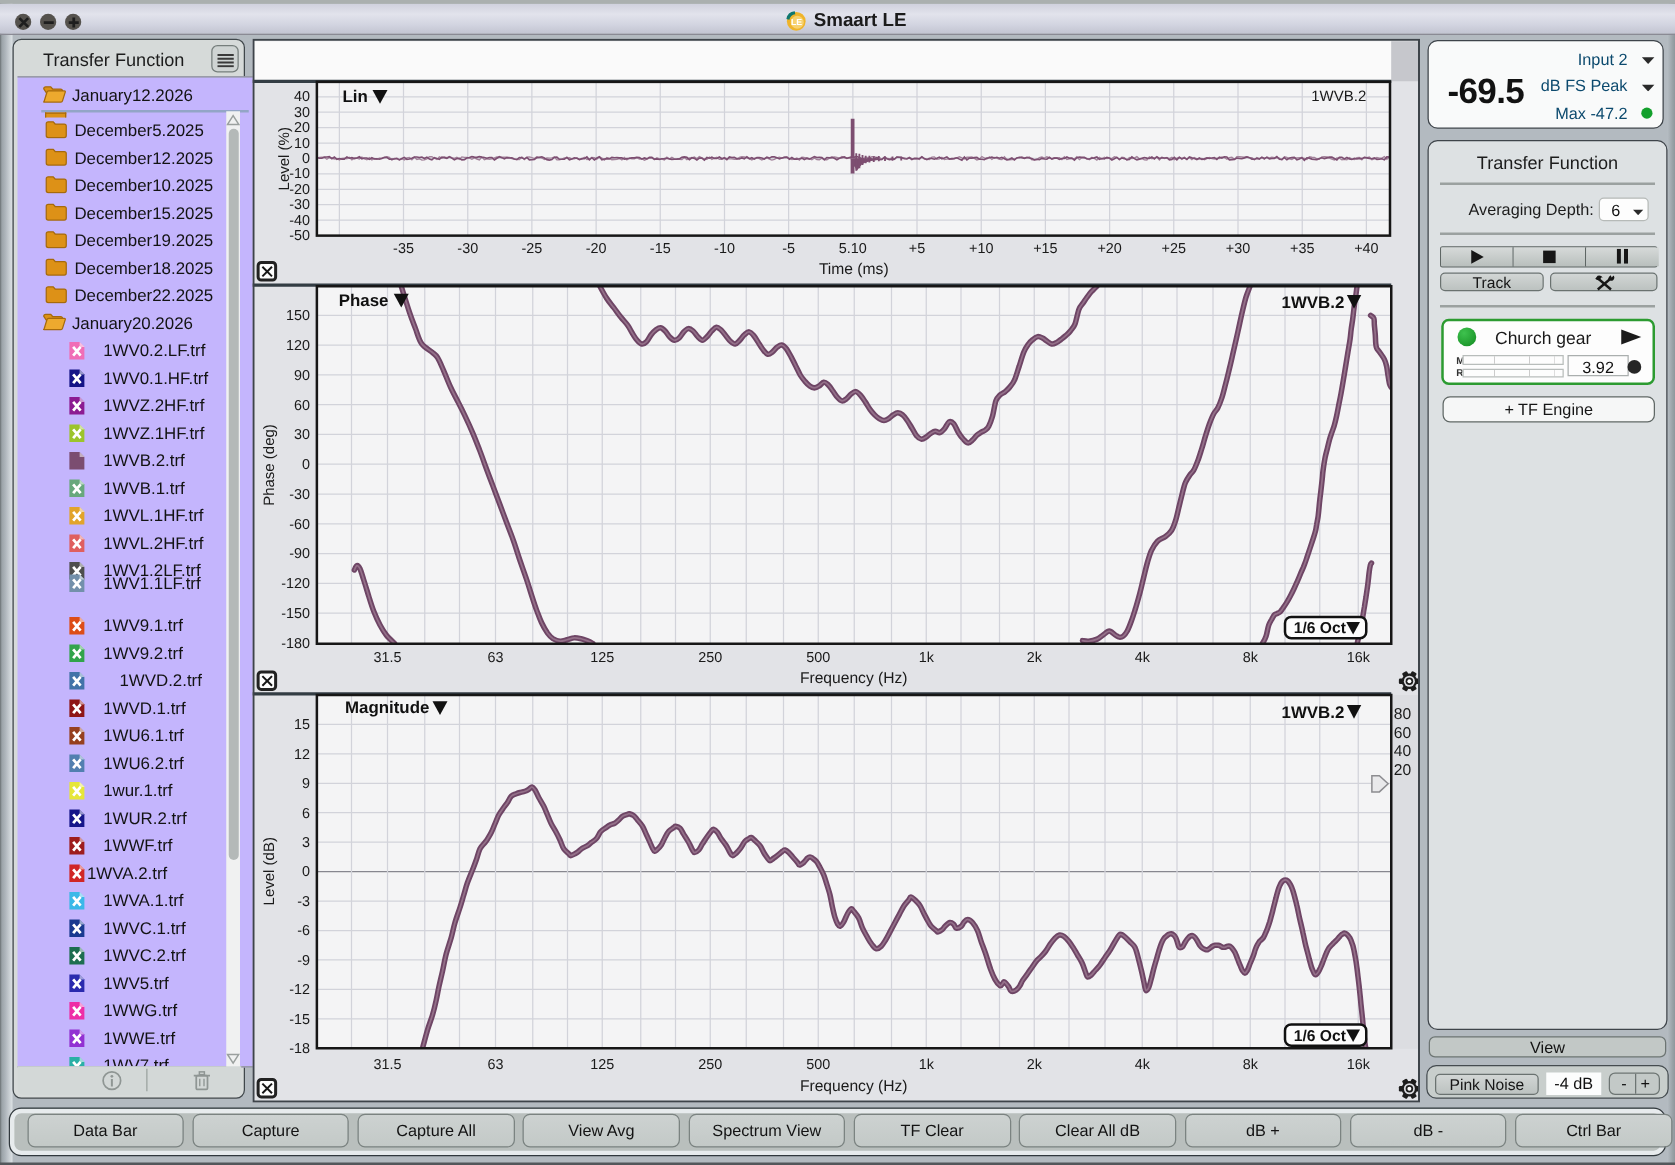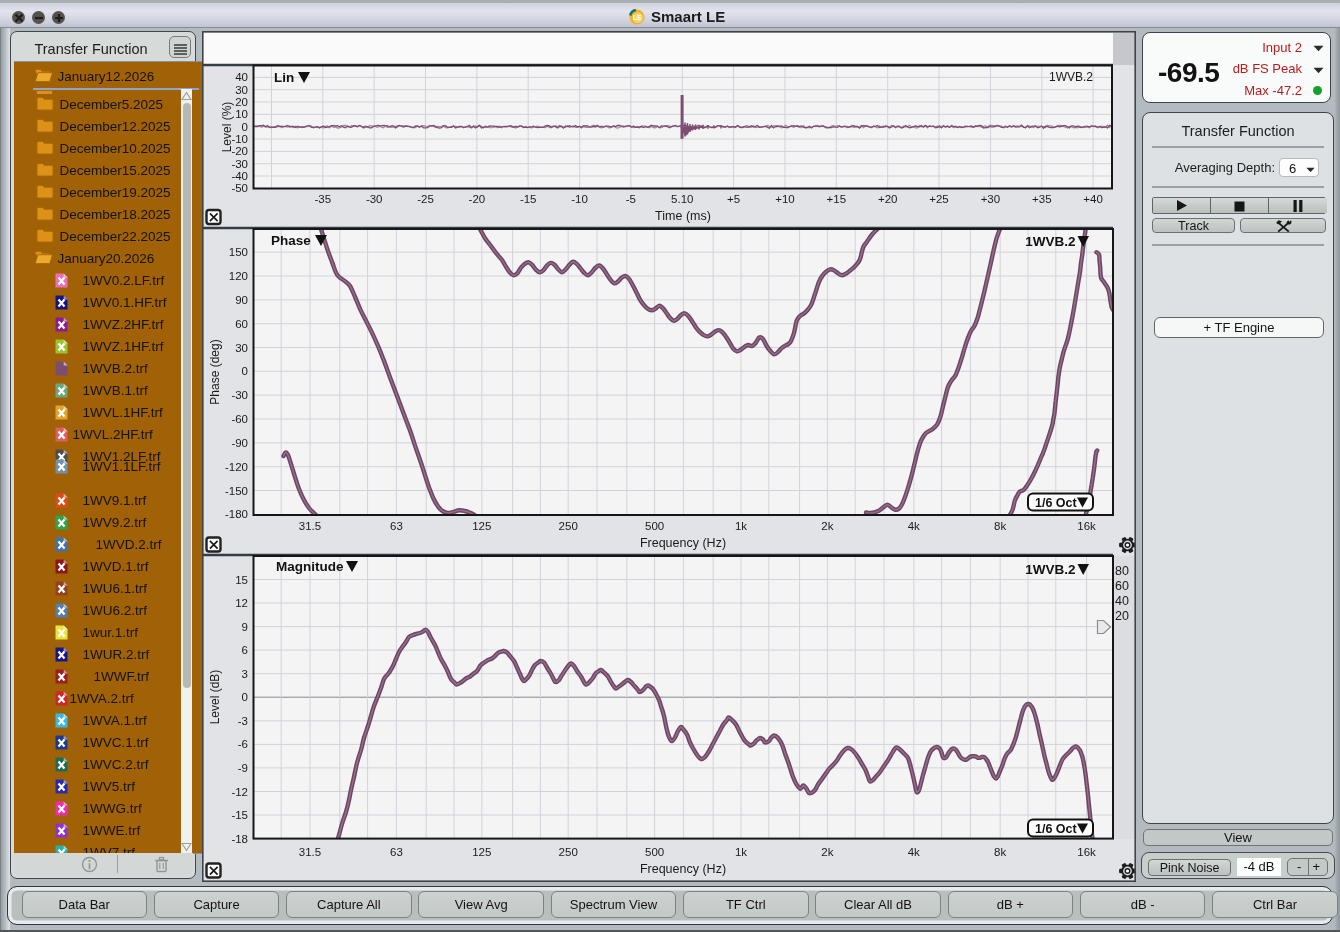--- a/index.html
+++ b/index.html
@@ -12,32 +12,32 @@
   background:linear-gradient(#cfd1dd,#e2e3ec 35%,#d2d4e0 70%,#c2c4d1); border-top:3px solid #aab0af; border-bottom:1px solid #8a8a94; }
 .wbtn { position:absolute; top:7.5px; width:13.5px; height:13.5px; border-radius:50%; background:#55524d; }
 .wbtn svg { position:absolute; left:0; top:0; }
 #appicon { position:absolute; left:629px; top:6px; }
 #apptitle { position:absolute; left:651px; top:5px; font-size:15px; font-weight:bold; color:#1b1b1b; }
 #sidebar { position:absolute; left:10px; top:31px; width:186px; height:848px; background:#d6dad9;
   border:1.6px solid #40474b; border-radius:7px; }
 #sbhead { position:absolute; left:0; top:9px; width:160px; text-align:center; font-size:14.5px; color:#1c1c1c; }
 #hamb { position:absolute; right:4px; top:4px; width:22px; height:22px; background:#cfd4d3; border:1.5px solid #767e7c;
   border-radius:5px; text-align:center; padding-top:4px; }
-#sblist { position:absolute; left:2.5px; top:29px; width:207px; height:793px; background:#a16207;
+#sblist { position:absolute; left:2.5px; top:29px; width:207px; height:793px; background:#c4b5fd;
   border-top:1px solid #8a918f; border-bottom:1px solid #8a918f; overflow:hidden; }
 .row { position:absolute; left:0; width:100%; height:22px; }
 .fico { position:absolute; top:2px; }
 .ftxt { position:absolute; top:3px; font-size:13.5px; color:#131313; }
 #sbscroll { position:absolute; right:3px; top:57px; width:11px; height:765px; background:#f0f1f1; }
 #sbthumb { position:absolute; left:1.5px; top:14px; width:8px; height:585px; background:#b4b9b8; border-radius:4px; }
 #sbfoot { position:absolute; left:2.5px; bottom:2.5px; width:179px; height:23px; background:#d3d8d7; border-radius:0 0 5px 5px; }
 #chartpanel { position:absolute; left:202px; top:31px; }
 #rptop { position:absolute; left:1142px; top:31.5px; width:189px; height:71.5px; background:#f9fafa;
   border:1.5px solid #3e444a; border-radius:8px; }
-.rline { position:absolute; right:28px; font-size:13px; color:#b91c1c; }
+.rline { position:absolute; right:28px; font-size:13px; color:#0c4a6e; }
 #rpmain { position:absolute; left:1142px; top:112px; width:192px; height:712px; background:#dde1e3;
   border:1.5px solid #3e444a; border-radius:8px; }
 .hr { position:absolute; left:9px; width:172px; height:1.5px; background:#9ba1a0; }
 #transport { position:absolute; left:9px; top:84px; width:174px; height:16.5px; border:1px solid #5e6664; border-radius:2px; }
 .tbtn { position:absolute; top:0; width:58px; height:14.5px; background:linear-gradient(#d6dad9,#b9bfbd);
   border-right:1px solid #5e6664; text-align:center; }
 .tbtn svg { margin-top:1px; }
 .gbtn { position:absolute; height:15px; background:linear-gradient(#d2d6d5,#bcc2c0); border:1px solid #6a7270;
   border-radius:4px; font-size:12.5px; color:#161616; text-align:center; line-height:14px; }
 #engine { position:absolute; left:10px; top:142px; width:171px; height:53px; background:#fdfdfd;
@@ -202,21 +202,21 @@
             <path d="M3.5,4.5 L9.5,11.5 M9.5,4.5 L3.5,11.5" stroke="#fff" stroke-width="2.2"></path>
           </svg></span>
         <span class="ftxt" style="left:69px">1WVL.1HF.trf</span>
       </div>
       <div class="row" style="top:362px">
         <span class="fico" style="left:41px;top:3px"><svg width="13" height="15" viewBox="0 0 13 15">
             <path d="M0.5,0.5 h8.2 l3.8,3.8 v10.2 h-12 Z" fill="#df5f5f"></path>
             <path d="M8.7,0.5 l4.1,4.1 h-4.1 Z" fill="#ffffff" fill-opacity="0.55"></path>
             <path d="M3.5,4.5 L9.5,11.5 M9.5,4.5 L3.5,11.5" stroke="#fff" stroke-width="2.2"></path>
           </svg></span>
-        <span class="ftxt" style="left:59px">1WVL.2HF.trf</span>
+        <span class="ftxt" style="left:69px">1WVL.2HF.trf</span>
       </div>
       <div class="row" style="top:384px">
         <span class="fico" style="left:41px;top:3px"><svg width="13" height="15" viewBox="0 0 13 15">
             <path d="M0.5,0.5 h8.2 l3.8,3.8 v10.2 h-12 Z" fill="#4e4e4e"></path>
             <path d="M8.7,0.5 l4.1,4.1 h-4.1 Z" fill="#ffffff" fill-opacity="0.55"></path>
             <path d="M3.5,4.5 L9.5,11.5 M9.5,4.5 L3.5,11.5" stroke="#fff" stroke-width="2.2"></path>
           </svg></span>
         <span class="ftxt" style="left:69px">1WV1.2LF.trf</span>
       </div>
       <div class="row" style="top:394px">
@@ -290,21 +290,21 @@
             <path d="M3.5,4.5 L9.5,11.5 M9.5,4.5 L3.5,11.5" stroke="#fff" stroke-width="2.2"></path>
           </svg></span>
         <span class="ftxt" style="left:69px">1WUR.2.trf</span>
       </div>
       <div class="row" style="top:604px">
         <span class="fico" style="left:41px;top:3px"><svg width="13" height="15" viewBox="0 0 13 15">
             <path d="M0.5,0.5 h8.2 l3.8,3.8 v10.2 h-12 Z" fill="#9e1d1d"></path>
             <path d="M8.7,0.5 l4.1,4.1 h-4.1 Z" fill="#ffffff" fill-opacity="0.55"></path>
             <path d="M3.5,4.5 L9.5,11.5 M9.5,4.5 L3.5,11.5" stroke="#fff" stroke-width="2.2"></path>
           </svg></span>
-        <span class="ftxt" style="left:80px">1WWF.trf</span>
+        <span class="ftxt" style="left:69px">1WWF.trf</span>
       </div>
       <div class="row" style="top:626px">
         <span class="fico" style="left:41px;top:3px"><svg width="13" height="15" viewBox="0 0 13 15">
             <path d="M0.5,0.5 h8.2 l3.8,3.8 v10.2 h-12 Z" fill="#d02626"></path>
             <path d="M8.7,0.5 l4.1,4.1 h-4.1 Z" fill="#ffffff" fill-opacity="0.55"></path>
             <path d="M3.5,4.5 L9.5,11.5 M9.5,4.5 L3.5,11.5" stroke="#fff" stroke-width="2.2"></path>
           </svg></span>
         <span class="ftxt" style="left:56px">1WVA.2.trf</span>
       </div>
       <div class="row" style="top:648px">
@@ -739,36 +739,49 @@
   <div class="gbtn" style="left:9px;top:105px;width:83px">Track</div>
   <div class="gbtn" style="left:97px;top:105px;width:86px">
     <svg width="17" height="15" viewBox="0 0 17 15">
       <line x1="3.2" y1="3.6" x2="13.8" y2="12.6" stroke="#161616" stroke-width="1.9"></line>
       <line x1="13.8" y1="3.6" x2="3.2" y2="12.6" stroke="#161616" stroke-width="1.9"></line>
       <path d="M1.2,3.9 L3.1,1.6 Q5.6,0.8 7.2,2.9 L5.9,2.9 L5.2,4.8 Q3.6,6 1.2,3.9 Z" fill="#161616"></path>
       <path d="M15.9,1.3 Q17.2,3.3 15.7,4.9 Q14.2,6.1 12.4,5.2 L11.5,4 Q11.9,2 13.6,1.2 L14.3,3 Z" fill="#161616"></path>
     </svg>
   </div>
   <div class="hr" style="top:131px"></div>
+  <div id="engine">
+    <div style="position:absolute;left:11px;top:5px;width:15px;height:15px;border-radius:50%;background:radial-gradient(circle at 35% 30%,#3ec24e,#128a20)"></div>
+    <div style="position:absolute;left:41px;top:5px;font-size:14px;color:#1a1a1a">Church gear</div>
+    <svg style="position:absolute;right:8px;top:6px" width="18" height="13" viewBox="0 0 18 13">
+        <polygon points="1,0.5 17,6.5 1,12.5" fill="#1b1b1b"></polygon>
+      </svg>
+    <div style="position:absolute;left:10px;top:26.5px;font-size:8px;font-weight:bold;color:#333">M</div>
+    <div style="position:absolute;left:10px;top:37px;font-size:8px;font-weight:bold;color:#333">R</div>
+    <div class="slid" style="top:27px"></div>
+    <div class="slid" style="top:37.5px"></div>
+    <div style="position:absolute;left:99px;top:27px;width:49px;height:17px;background:#fdfdfd;border:1px solid #aaafae;font-size:13px;color:#111;text-align:center;line-height:17px">3.92</div>
+    <div style="position:absolute;right:9px;top:31px;width:11px;height:11px;border-radius:50%;background:#262626"></div>
+  </div>
   <div id="tfeng">+ TF Engine</div>
 </div>
 <div id="viewbtn">View</div>
 <div id="pinkbar">
   <div class="gbtn" style="left:6px;top:6px;width:83px;height:17px;line-height:17px">Pink Noise</div>
   <div style="position:absolute;left:95px;top:5.5px;width:44px;height:18px;background:#fcfdfd;font-size:13px;color:#111;text-align:center;line-height:18px">-4 dB</div>
   <div style="position:absolute;left:145px;top:5.5px;width:41px;height:18px;background:#c3c9c7;border:1px solid #6d7573;border-radius:5px">
     <span style="position:absolute;left:9px;top:0;font-size:13px;line-height:16px;color:#111">-</span>
     <span style="position:absolute;right:7px;top:0;font-size:13px;line-height:16px;color:#111">+</span>
     <span style="position:absolute;left:20px;top:0;width:1px;height:16px;background:#6d7573"></span>
   </div>
 </div>
 <div id="toolbar">
     <div class="bbtn" style="left:13.5px">Data Bar</div>
     <div class="bbtn" style="left:145.8px">Capture</div>
     <div class="bbtn" style="left:278.1px">Capture All</div>
     <div class="bbtn" style="left:410.4px">View Avg</div>
     <div class="bbtn" style="left:542.7px">Spectrum View</div>
-    <div class="bbtn" style="left:675px">TF Ctrl</div>
+    <div class="bbtn" style="left:675px">TF Clear</div>
     <div class="bbtn" style="left:807.3px">Clear All dB</div>
     <div class="bbtn" style="left:939.6px">dB +</div>
     <div class="bbtn" style="left:1071.9px">dB -</div>
     <div class="bbtn" style="left:1204.2px">Ctrl Bar</div>
   </div>
 <div id="bottomedge"></div>
 </body></html>

